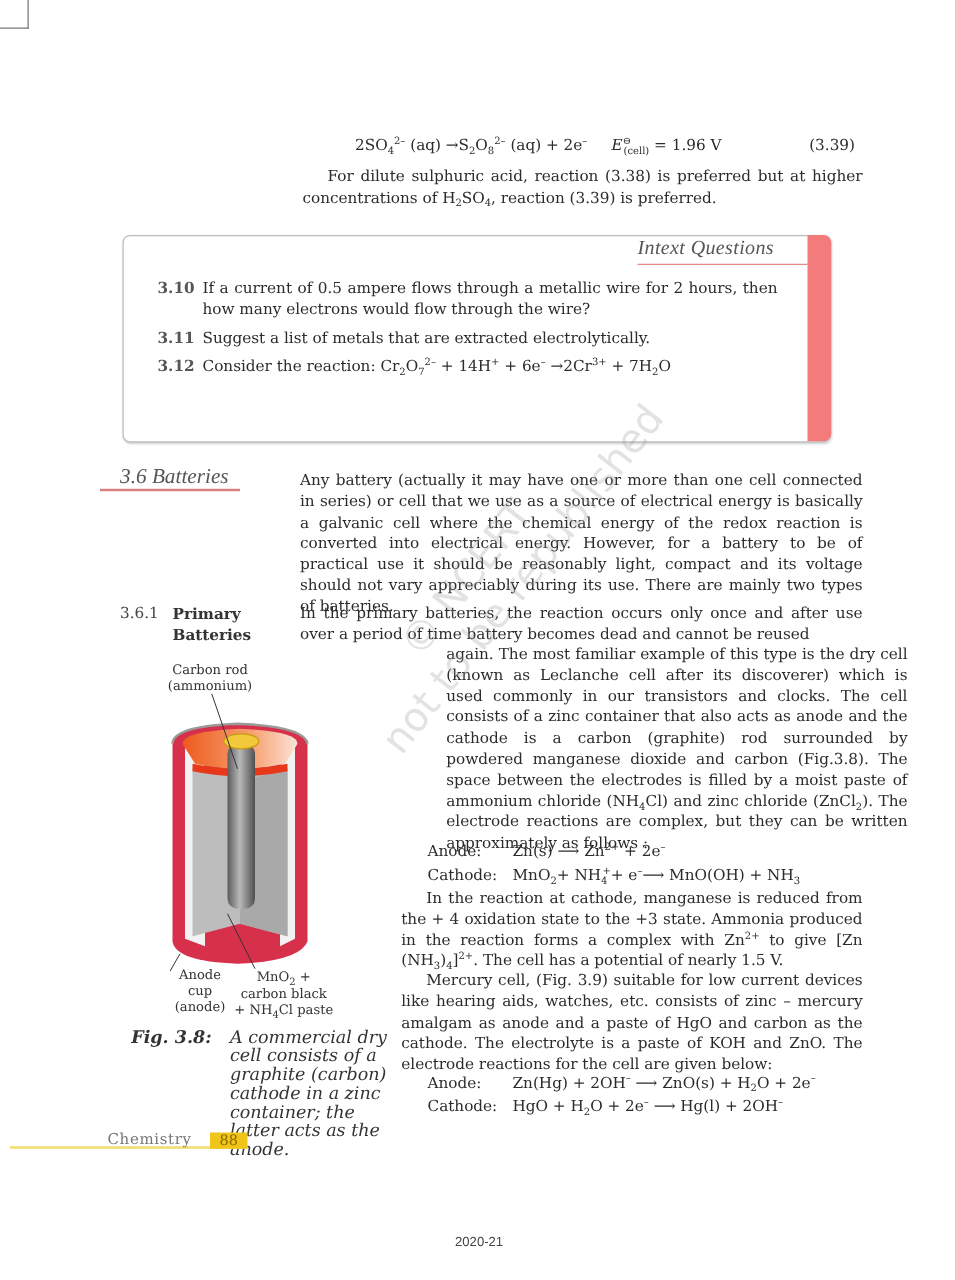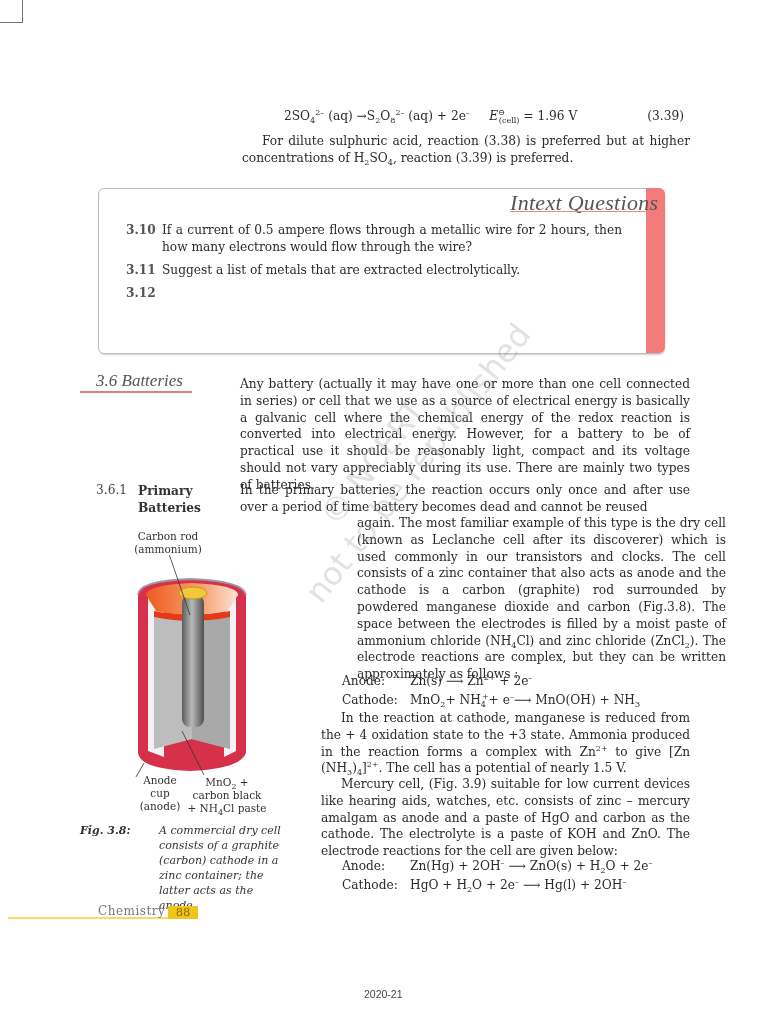--- a/index.html
+++ b/index.html
@@ -15,47 +15,47 @@
   sub, sup { font-size:8px; line-height:0; }
   sup { vertical-align:5px; } sub { vertical-align:-3px; }
 
   .eq-top { left:284px; top:108px; width:400px; font-size:12.2px; white-space:nowrap; }
   .eq-top .num { position:absolute; right:0; top:0; }
   .para-top { left:242px; top:133px; width:448px; }
 
   
   .intext-box { left:98px; top:188px; width:564px; height:164px; border:1px solid #bdbdbd; border-radius:6px; background:#fff; box-shadow:1px 1px 2px #cfcfcf; }
   .intext-bar { left:646px; top:188px; width:19px; height:165px; background:#f47b7b; border-radius:0 6px 6px 0; }
-  .intext-title { left:510px; top:190px; font-family:"Liberation Serif", serif; font-style:italic; font-size:22px; color:#555; letter-spacing:0.3px; }
+  .intext-title { left:510px; top:190px; font-family:"Liberation Serif", serif; font-style:italic; font-size:16px; color:#555; letter-spacing:0.3px; }
   .intext-underline { left:510px; top:211px; width:136px; height:1px; background:#e58a8a; }
   .q { left:126px; width:496px; }
   .q .qn { position:absolute; left:0; top:0; font-weight:bold; color:#555; }
   .q .qt { margin-left:36px; }
 
   
   .sec-title { left:96px; top:371px; font-family:"Liberation Serif", serif; font-style:italic; font-size:17px; color:#555; }
   .sec-underline { left:80px; top:391px; width:112px; height:1.5px; background:#d98080; }
   .para-sec { left:240px; top:376px; width:450px; }
 
   .subsec-num { left:96px; top:483px; font-weight:normal; font-size:12.2px; color:#444; }
   .subsec-title { left:138px; top:483px; font-weight:bold; font-size:12.2px; color:#333; line-height:16.5px; }
 
   .para-prim1 { left:240px; top:482px; width:450px; }
   .para-prim2 { left:321px; top:515px; width:369px;margin-left:36px; }
 
   .rxn { left:342px; font-size:12.2px; white-space:nowrap; }
   .rxn .lab { display:inline-block; width:68px; }
 
   .fig-label { font-size:10.5px; line-height:13px; color:#333; text-align:center; }
-  .fig-caption { left:80px; top:823px; width:205px; font-size:11px; line-height:15px; font-style:italic; color:#333; }
+  .fig-caption { left:105px; top:823px; width:205px; font-size:14px; line-height:15px; font-style:italic; color:#333; }
   .fig-caption .fn { font-weight:bold; position:absolute; left:0; top:0; }
   .fig-caption .ft { margin-left:79px; display:block; }
 
   .footer-line { left:8px; top:917px; width:190px; height:2px; background:#f2dc6b; }
-  .footer-chem { left:98px; top:904px; font-size:12px; color:#777; letter-spacing:0.5px; }
+  .footer-chem { left:86px; top:904px; font-size:12px; color:#777; letter-spacing:0.5px; }
   .footer-page { left:168px; top:906px; width:30px; height:13px; background:#f0c419; color:#8a6a00; font-size:11.5px; text-align:center; line-height:13px; }
   .footer-year { left:364px; top:988px; font-family:"Liberation Sans", sans-serif; font-size:10.5px; color:#444; }
 
   .watermark { left:270px; top:565px; transform:rotate(-52deg); transform-origin:left top; font-family:"DejaVu Sans", sans-serif; color:rgba(150,150,150,0.28); font-size:32px; white-space:nowrap; line-height:36px; }
 </style>
 </head>
 <body>
 
 <div class="abs corner-box"></div>
 
@@ -76,20 +76,23 @@
 <div class="abs q serif-body just" style="top:222px">
   <span class="qn">3.10</span>
   <div class="qt">If a current of 0.5 ampere flows through a metallic wire for 2 hours, then how many electrons would flow through the wire?</div>
 </div>
 <div class="abs q serif-body" style="top:262px">
   <span class="qn">3.11</span>
   <div class="qt">Suggest a list of metals that are extracted electrolytically.</div>
 </div>
 <div class="abs q serif-body" style="top:285px">
   <span class="qn">3.12</span>
+  <div class="qt">
+    <span>Consider the reaction:  Cr</span><sub>2</sub><span>O</span><sub>7</sub><sup>2–</sup><span> + 14H</span><sup>+</sup><span> + 6e</span><sup>–</sup><span> →2Cr</span><sup>3+</sup><span> + 7H</span><sub>2</sub><span>O</span>
+  </div>
 </div>
 
 <div class="abs sec-title">3.6 Batteries</div>
 <div class="abs sec-underline"></div>
 <div class="abs para-sec serif-body just">Any battery (actually it may have one or more than one cell connected in series) or cell that we use as a source of electrical energy is basically a galvanic cell where the chemical energy of the redox reaction is converted into electrical energy. However, for a battery to be of practical use it should be reasonably light, compact and its voltage should not vary appreciably during its use. There are mainly two types of batteries.</div>
 
 <div class="abs subsec-num">3.6.1</div>
 <div class="abs subsec-title">
   <div>Primary</div>
   <div>Batteries</div>

